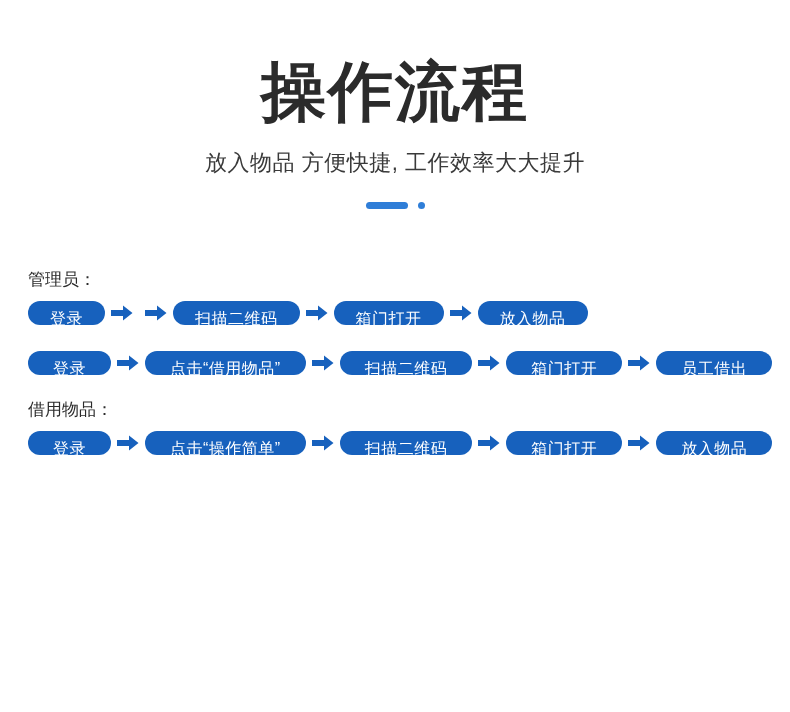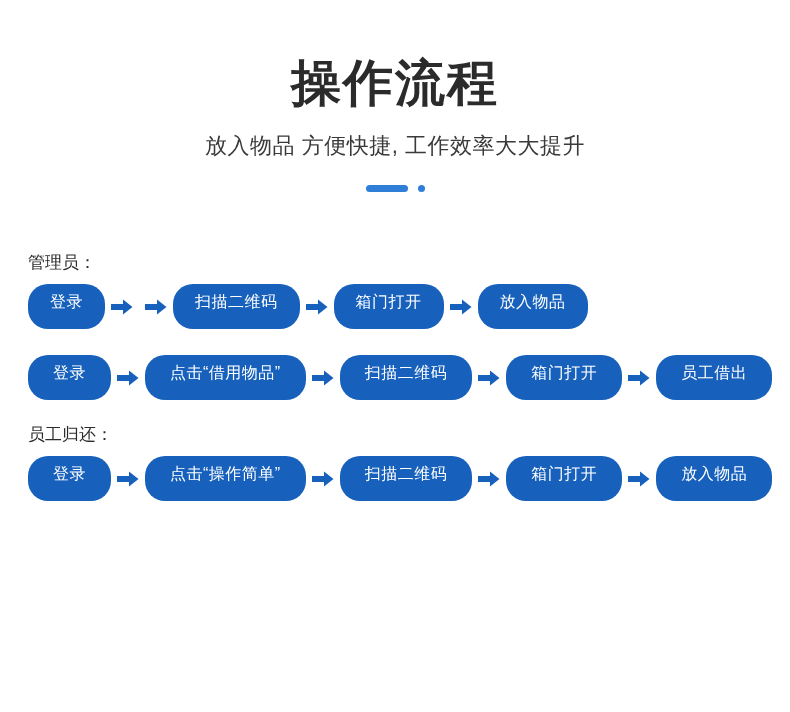--- a/index.html
+++ b/index.html
@@ -14,21 +14,21 @@
     overflow: hidden;
     position: relative;
   }
 
   
   .header {
     text-align: center;
     padding-top: 56px;
   }
   .page-title {
-    font-size: 50px;
+    font-size: 65px;
     font-weight: bold;
     color: #2b2b2b;
     letter-spacing: 2px;
     line-height: 1.1;
     margin: 0;
   }
   .page-subtitle {
     font-size: 22px;
     color: #3a3a3a;
     margin-top: 22px;
@@ -74,21 +74,21 @@
   }
   .steps {
     display: flex;
     align-items: center;
     flex-wrap: nowrap;
   }
   .pill {
     background: #1761bd;
     color: #ffffff;
     border-radius: 20px;
-    height: 45px;
+    height: 24px;
     line-height: 35px;
     font-size: 16px;
     padding: 0 22px;
     white-space: nowrap;
     text-align: center;
     letter-spacing: 0.5px;
     box-sizing: border-box;
     flex: 0 0 auto;
   }
   .arrow {
@@ -172,21 +172,21 @@
       <div class="arrow">
         <svg width="22" height="16" viewBox="0 0 22 16" aria-hidden="true">
           <path d="M0 5 H12 V0.5 L21.5 8 L12 15.5 V11 H0 Z" fill="#1761bd"></path>
         </svg>
       </div>
       <div class="pill">员工借出</div>
     </div>
   </div>
 
   <div class="flow-row row-3">
-    <div class="row-label">员工归还：</div>
+    <div class="row-label">借用物品：</div>
     <div class="steps">
       <div class="pill">登录</div>
       <div class="arrow">
         <svg width="22" height="16" viewBox="0 0 22 16" aria-hidden="true">
           <path d="M0 5 H12 V0.5 L21.5 8 L12 15.5 V11 H0 Z" fill="#1761bd"></path>
         </svg>
       </div>
       <div class="pill">点击“操作简单”</div>
       <div class="arrow">
         <svg width="22" height="16" viewBox="0 0 22 16" aria-hidden="true">

